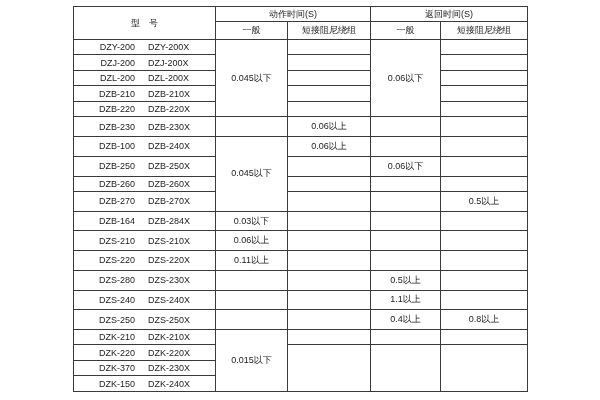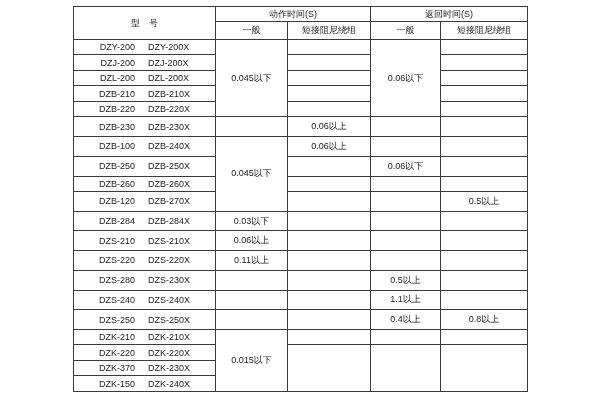--- a/index.html
+++ b/index.html
@@ -146,30 +146,30 @@
           <td><span class="model-pair">
               <span>DZB-260</span>
               <span>DZB-260X</span>
             </span></td>
           <td></td>
           <td></td>
           <td></td>
         </tr>
         <tr>
           <td><span class="model-pair">
-              <span>DZB-120</span>
+              <span>DZB-270</span>
               <span>DZB-270X</span>
             </span></td>
           <td></td>
           <td></td>
           <td>0.5以上</td>
         </tr>
         <tr>
           <td><span class="model-pair">
-              <span>DZB-284</span>
+              <span>DZB-164</span>
               <span>DZB-284X</span>
             </span></td>
           <td>0.03以下</td>
           <td></td>
           <td></td>
           <td></td>
         </tr>
         <tr>
           <td><span class="model-pair">
               <span>DZS-210</span>

